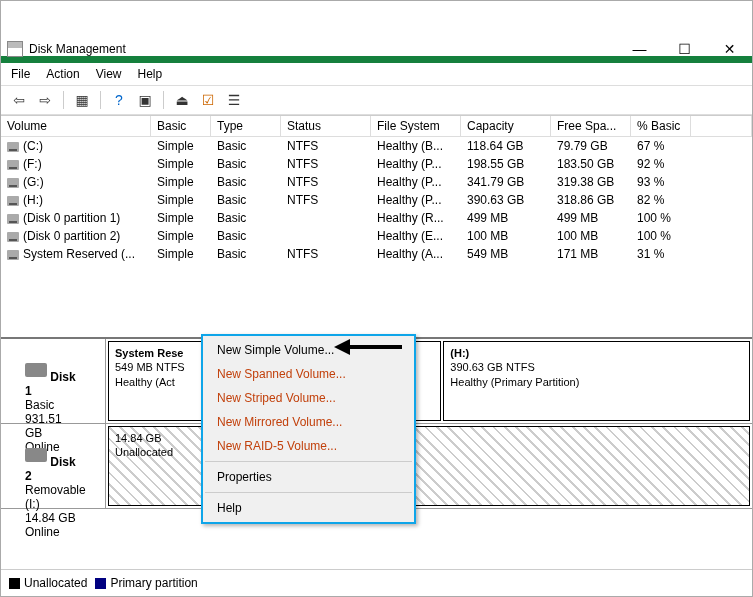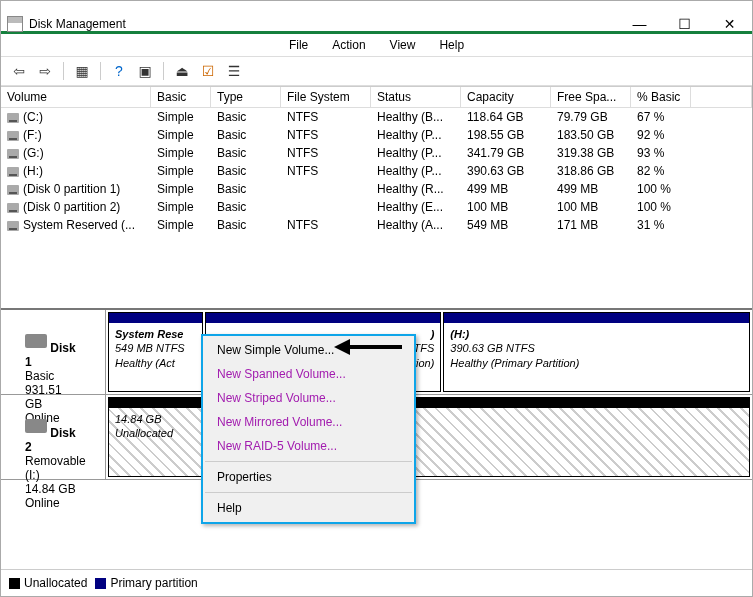--- a/index.html
+++ b/index.html
@@ -1,23 +1,23 @@
 <!DOCTYPE html>
 <html><head>
 <meta charset="utf-8">
 <style>
   * { box-sizing: border-box; margin: 0; padding: 0; }
   body { font-family: "Segoe UI", Tahoma, sans-serif; font-size: 12px; background: #fff; color: #000; width: 753px; height: 597px; overflow: hidden; border: 1px solid #aaa; position: relative; }
-  .titlebar { display: flex; align-items: center; height: 30px; padding: 16px 0 0 6px; }
+  .titlebar { display: flex; align-items: center; height: 30px; padding: 16px 0 0 6px; margin-top: 25px; }
   .titlebar .app-icon { width: 16px; height: 16px; background: #eee; border: 1px solid #888; margin-right: 6px; display: flex; }
   .titlebar .app-icon::before { content:""; flex:1; background: linear-gradient(to bottom,#bbb 0 40%,#fff 40% 100%) }
   .titlebar .title { flex: 1; font-size: 12px; }
   .winbtns { display: flex; }
   .winbtn { width: 45px; height: 30px; display: flex; align-items: center; justify-content: center; font-size: 14px; cursor: default; }
-  .menubar { display: flex; gap: 24px; padding: 4px 10px; border-top: 3px solid #15803d; justify-content: center; }
+  .menubar { display: flex; gap: 16px; padding: 4px 10px; border-top: 7px solid #15803d; }
   .menuitem { cursor: default; }
   .toolbar { display: flex; align-items: center; gap: 6px; padding: 4px 8px; border-top: 1px solid #ddd; border-bottom: 1px solid #ddd; height: 30px; }
   .tbicon { width: 20px; height: 20px; display: flex; align-items: center; justify-content: center; font-size: 14px; color: #333; cursor: default; }
   .tbsep { width: 1px; height: 18px; background: #ccc; margin: 0 2px; }
   .vol-table { border-top: 1px solid #ccc; }
   .vol-head { display: flex; background: #fff; }
   .vh { border-right: 1px solid #ddd; border-bottom: 1px solid #ddd; padding: 3px 6px; background: #fff; cursor: default; font-size: 12px; }
   .vol-body { height: 200px; overflow: auto; }
   .vol-row { display: flex; }
   .vcell { padding: 2px 6px; white-space: nowrap; overflow: hidden; font-size: 12px; }
@@ -25,31 +25,31 @@
   .c3 { width: 90px; } .c4 { width: 90px; } .c5 { width: 90px; }
   .c6 { width: 80px; } .c7 { width: 60px; } .c8 { flex: 1; }
   .vol-icon { display: inline-block; width: 12px; height: 10px; background: #aaa; margin-right: 4px; vertical-align: middle; border-radius: 1px; position: relative; }
   .vol-icon::after { content:""; position:absolute; bottom:1px; left:2px; right:2px; height:2px; background:#555; }
   .disks { border-top: 2px solid #777; }
   .disk-row { display: flex; border-bottom: 1px solid #999; height: 85px; }
   .disk-info { width: 105px; border-right: 1px solid #999; padding: 24px; }
   .disk-info .disk-icon { width: 22px; height: 14px; background: #888; margin-bottom: 4px; border-radius: 2px; display:inline-block; }
   .disk-info .dname { font-weight: bold; }
   .parts { flex: 1; display: flex; position: relative; padding: 2px; gap: 2px; }
-  .part { border: 1px solid #000; display: flex; flex-direction: column; overflow: hidden; font-style: italic; }
+  .part { border: 1px solid #000; display: flex; flex-direction: row; overflow: hidden; }
   .part .bar { height: 10px; background: #000080; }
   .part .pbody { padding: 4px 6px; font-size: 11px; line-height: 1.3; }
   .part .pbold { font-weight: bold; }
   .unalloc .bar { background: #000; }
   .unalloc .pbody { background-image: repeating-linear-gradient(45deg,#fff,#fff 6px,#ccc 6px,#ccc 8px); flex:1; }
   .legend { display: flex; align-items: center; gap: 8px; padding: 6px 8px; border-top: 1px solid #ccc; position:absolute; bottom:0; left:0; right:0; background:#fff }
   .legbox { width: 11px; height: 11px; display: inline-block; margin-right: 4px; vertical-align: middle; }
   .ctxmenu { position: absolute; left: 200px; top: 333px; width: 215px; background: #f0f0f0; border: 2px solid #0ea5e9; box-shadow: 2px 2px 4px rgba(0,0,0,.3); z-index: 10; padding: 2px 0; }
   .ctx-item { padding: 5px 14px; cursor: default; }
-  .ctx-item.disabled { color: #a21caf; }
+  .ctx-item.disabled { color: #c2410c; }
   .ctx-sep { height: 1px; background: #ccc; margin: 3px 2px; }
   .arrow-annot { position: absolute; left: 333px; top: 336px; z-index: 20; pointer-events: none; }
 </style>
 </head>
 <body>
 
 <div class="titlebar">
   <span class="app-icon"></span>
   <span class="title">Disk Management</span>
   <div class="winbtns">
@@ -78,22 +78,22 @@
   <span class="tbicon">⏏</span>
   <span class="tbicon" style="color:#c60">☑</span>
   <span class="tbicon">☰</span>
 </div>
 
 <div class="vol-table">
   <div class="vol-head">
     <div class="vh c0">Volume</div>
     <div class="vh c1">Basic</div>
     <div class="vh c2">Type</div>
+    <div class="vh c4">Status</div>
     <div class="vh c3">File System</div>
-    <div class="vh c4">Status</div>
     <div class="vh c5">Capacity</div>
     <div class="vh c6">Free Spa...</div>
     <div class="vh c7">% Basic</div>
     <div class="vh c8"></div>
   </div>
   <div class="vol-body" id="vol-body">
       <div class="vol-row">
         <div class="vcell c0"><span class="vol-icon"></span>(C:)</div>
         <div class="vcell c1">Simple</div>
         <div class="vcell c2">Basic</div>

